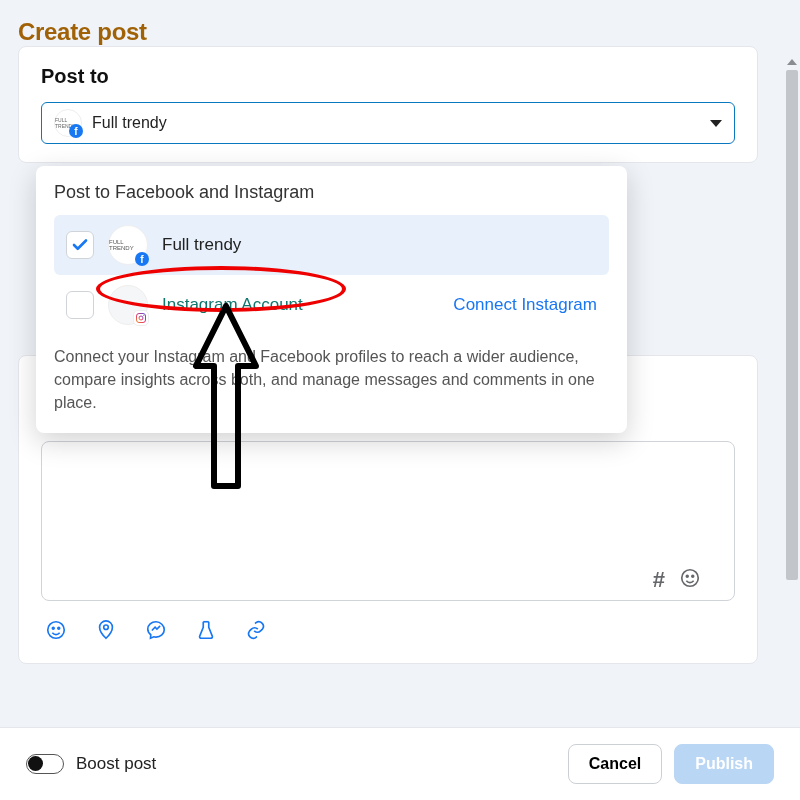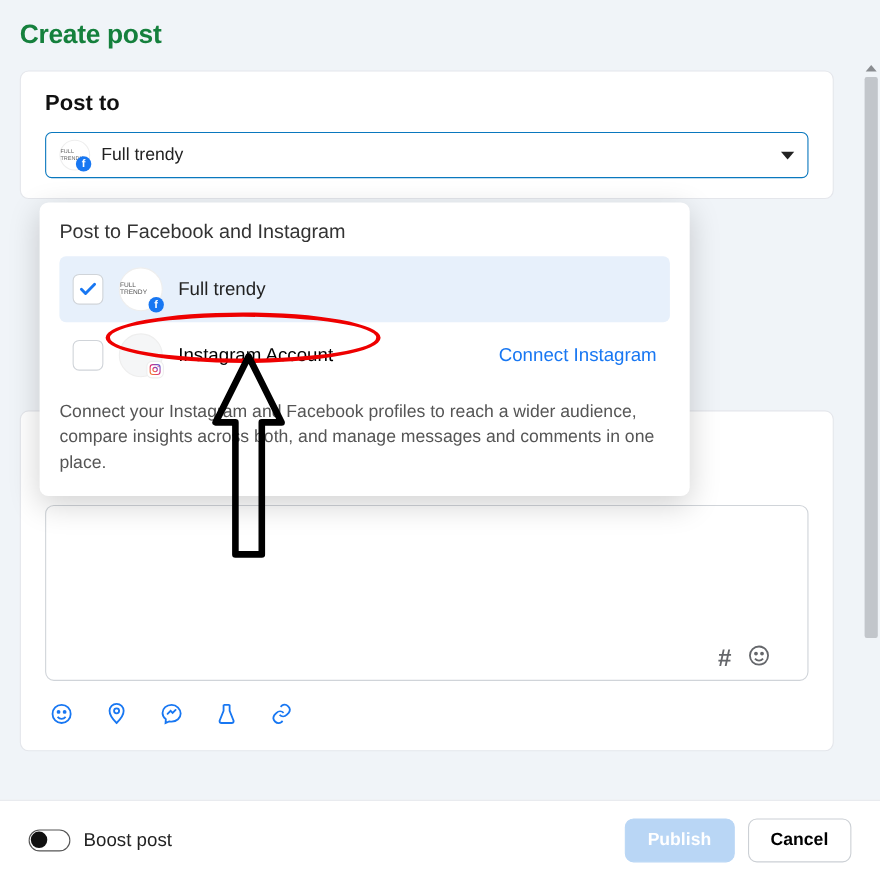--- a/index.html
+++ b/index.html
@@ -1,18 +1,18 @@
 <!DOCTYPE html>
 <html><head>
 <meta charset="utf-8">
 <style>
   * { box-sizing: border-box; margin: 0; padding: 0; font-family: -apple-system, BlinkMacSystemFont, "Segoe UI", Helvetica, Arial, sans-serif; }
   body { width: 800px; height: 800px; background: #f0f4f8; overflow: hidden; position: relative; }
   .page { padding: 18px 22px 0 18px; }
-  .page-title { font-size: 24px; font-weight: 700; color: #15803d; margin-bottom: 18px; letter-spacing: -0.3px; }
+  .page-title { font-size: 24px; font-weight: 700; color: #a16207; letter-spacing: -0.3px; }
 
   .panel-wrap { position: relative; }
   .panel { background: #fff; border: 1px solid #e4e6eb; border-radius: 8px; padding: 18px 22px; width: 740px; }
 
   .section-title { font-size: 20px; font-weight: 700; color: #111; margin-bottom: 14px; }
 
   .select-box { border: 1.5px solid #0a78be; border-radius: 6px; height: 42px; display: flex; align-items: center; padding: 0 12px; cursor: pointer; justify-content: space-between; }
   .select-left { display:flex; align-items:center; gap:10px; }
   .avatar-sm { width:28px; height:28px; border-radius:50%; background:#fff; border:1px solid #eee; position:relative; display:flex; align-items:center; justify-content:center; font-size:5px; color:#666; }
   .fb-badge { position:absolute; right:-2px; bottom:-2px; width:14px; height:14px; border-radius:50%; background:#1877f2; display:flex; align-items:center; justify-content:center; }
@@ -21,21 +21,21 @@
   .caret { width:0; height:0; border-left:6px solid transparent; border-right:6px solid transparent; border-top:7px solid #222; }
 
   .dropdown { position:absolute; top:120px; left:18px; width:591px; background:#fff; box-shadow:0 8px 28px rgba(0,0,0,0.18); border-radius:8px; padding:16px 18px 18px 18px; z-index:10; }
   .dd-title { font-size:18px; color:#333; margin-bottom:12px; }
   .opt-row { display:flex; align-items:center; gap:14px; padding:10px 12px; border-radius:6px; }
   .opt-row.selected { background:#e7f0fb; }
   .check { width:28px; height:28px; border-radius:6px; background:#fff; border:1px solid #d0d4d9; display:flex; align-items:center; justify-content:center; }
   .check.on svg { display:block; }
   .opt-avatar { width:40px; height:40px; border-radius:50%; background:#fff; border:1px solid #eee; position:relative; display:flex; align-items:center; justify-content:center; font-size:6px; color:#555; }
   .opt-label { font-size:17px; color:#222; }
-  .opt-label.muted { color:#000000; }
+  .opt-label.muted { color:#0f766e; }
   .opt-row .spacer { flex:1; }
   .link { color:#1877f2; font-size:17px; cursor:pointer;text-align:right; }
   .ig-badge { position:absolute; right:-2px; bottom:-2px; width:16px; height:16px; border-radius:5px; background:#fff; border:1px solid #eee; display:flex; align-items:center; justify-content:center; }
   .ig-badge svg { width:12px; height:12px; }
   .dd-desc { font-size:16px; color:#555; line-height:1.45; margin-top:10px; }
 
   .red-circle { position:absolute; border:4px solid #e00; border-radius:50%; pointer-events:none; z-index:20; }
   .arrow-anno { position:absolute; z-index:20; pointer-events:none; }
 
   .details-panel { margin-top:192px; }
@@ -194,16 +194,16 @@
       <div class="scroll-thumb"></div>
     </div>
 </div>
 
 <div class="footer">
   <div class="boost">
     <div class="toggle"></div>
     <span class="boost-label">Boost post</span>
   </div>
   <div class="actions">
+    <button class="btn">Cancel</button>
     <button class="btn primary">Publish</button>
-    <button class="btn">Cancel</button>
   </div>
 </div>
 
 </body></html>

